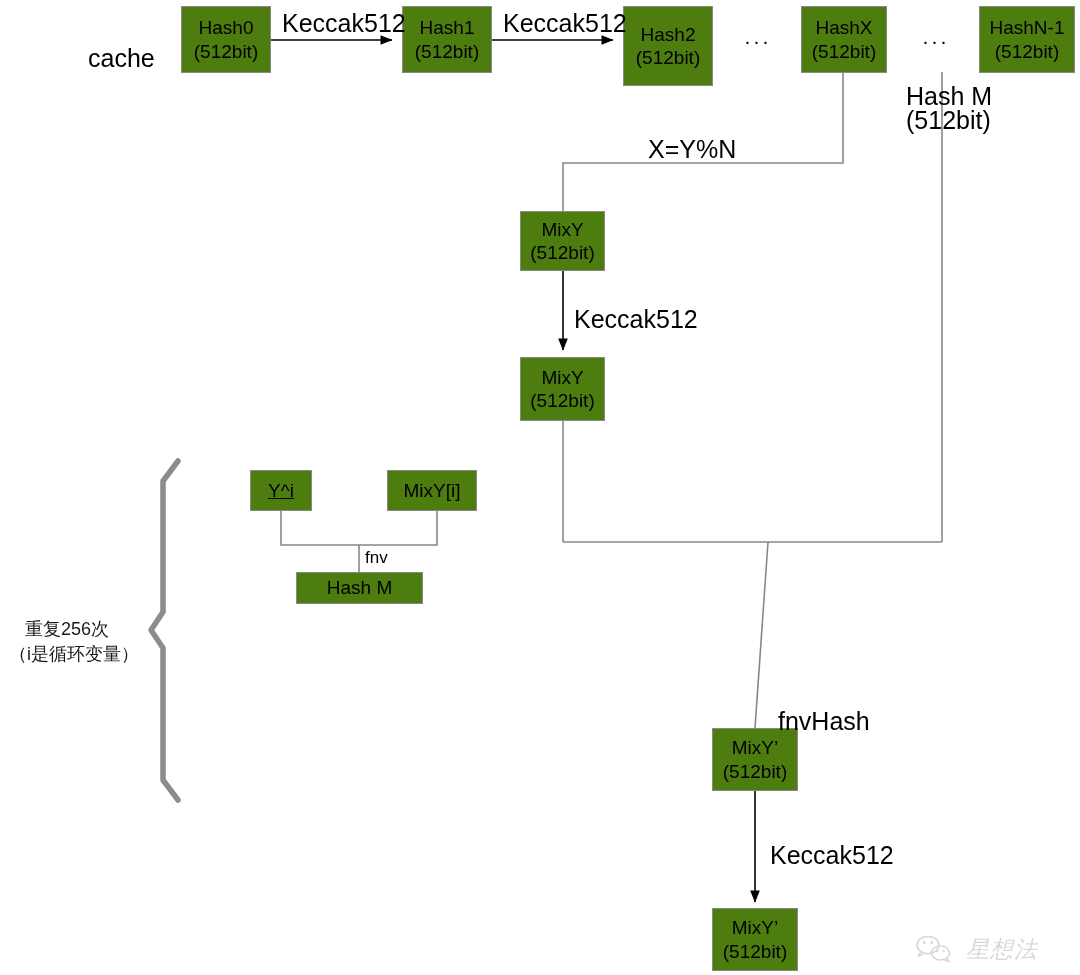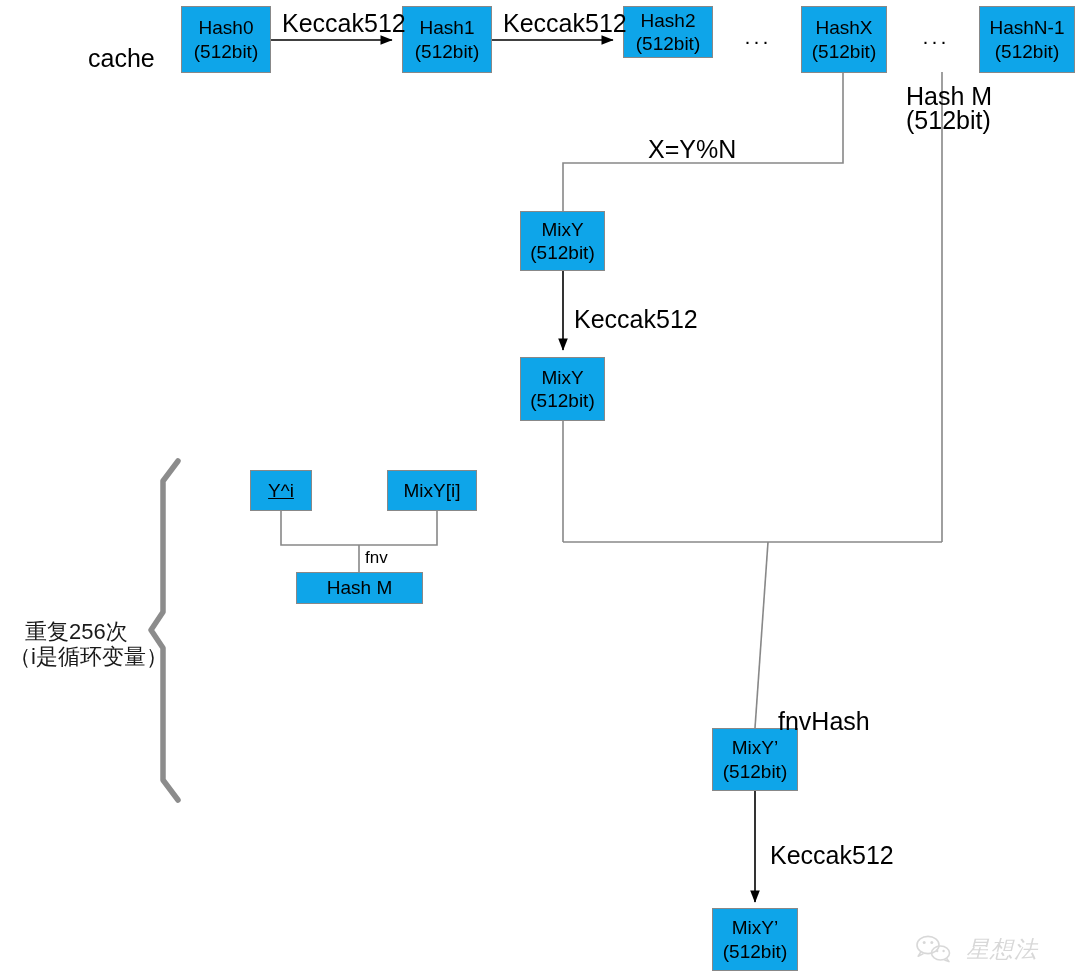--- a/index.html
+++ b/index.html
@@ -10,21 +10,21 @@
     overflow:hidden;
     position:relative;
   }
   #canvas{position:absolute;left:0;top:0;width:1080px;height:975px;}
   svg.layer{position:absolute;left:0;top:0;width:1080px;height:975px;pointer-events:none;}
 
   .node{
     position:absolute;
     box-sizing:border-box;
     border:1px solid #888888;
-    background:#0ea5e9;
+    background:#4d7c0f;
     display:flex;
     flex-direction:column;
     align-items:center;
     justify-content:center;
     color:#000000;
     font-size:19px;
     line-height:1.22;
     white-space:nowrap;
   }
   .node .l1,.node .l2{display:block;}
@@ -39,21 +39,21 @@
   .dots{
     position:absolute;
     color:#000000;
     font-size:21px;
     letter-spacing:2px;
     white-space:nowrap;
   }
   .cn{
     position:absolute;
     color:#1a1a1a;
-    font-size:22px;
+    font-size:18px;
     line-height:1.35;
     white-space:nowrap;
     text-align:center;
   }
   .watermark{
     position:absolute;
     display:flex;
     align-items:flex-start;
     gap:13px;
     opacity:.85;
@@ -126,21 +126,21 @@
   <div class="node" style="left:181px;top:6px;width:90px;height:67px;">
     <span class="l1">Hash0</span>
     <span class="l2">(512bit)</span>
   </div>
 
   <div class="node" style="left:402px;top:6px;width:90px;height:67px;">
     <span class="l1">Hash1</span>
     <span class="l2">(512bit)</span>
   </div>
 
-  <div class="node" style="left:623px;top:6px;width:90px;height:52px;">
+  <div class="node" style="left:623px;top:6px;width:90px;height:80px;">
     <span class="l1">Hash2</span>
     <span class="l2">(512bit)</span>
   </div>
 
   <div class="node" style="left:801px;top:6px;width:86px;height:67px;">
     <span class="l1">HashX</span>
     <span class="l2">(512bit)</span>
   </div>
 
   <div class="node" style="left:979px;top:6px;width:96px;height:67px;">

